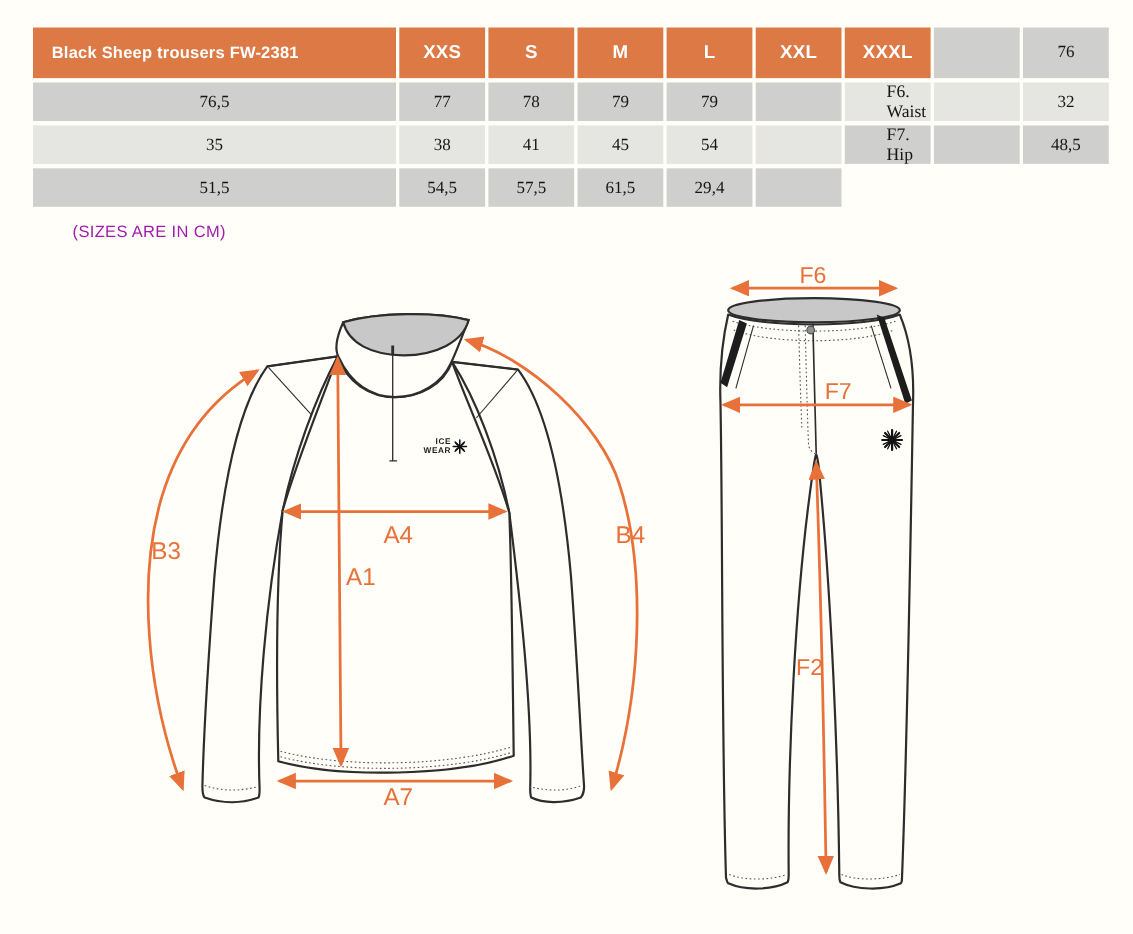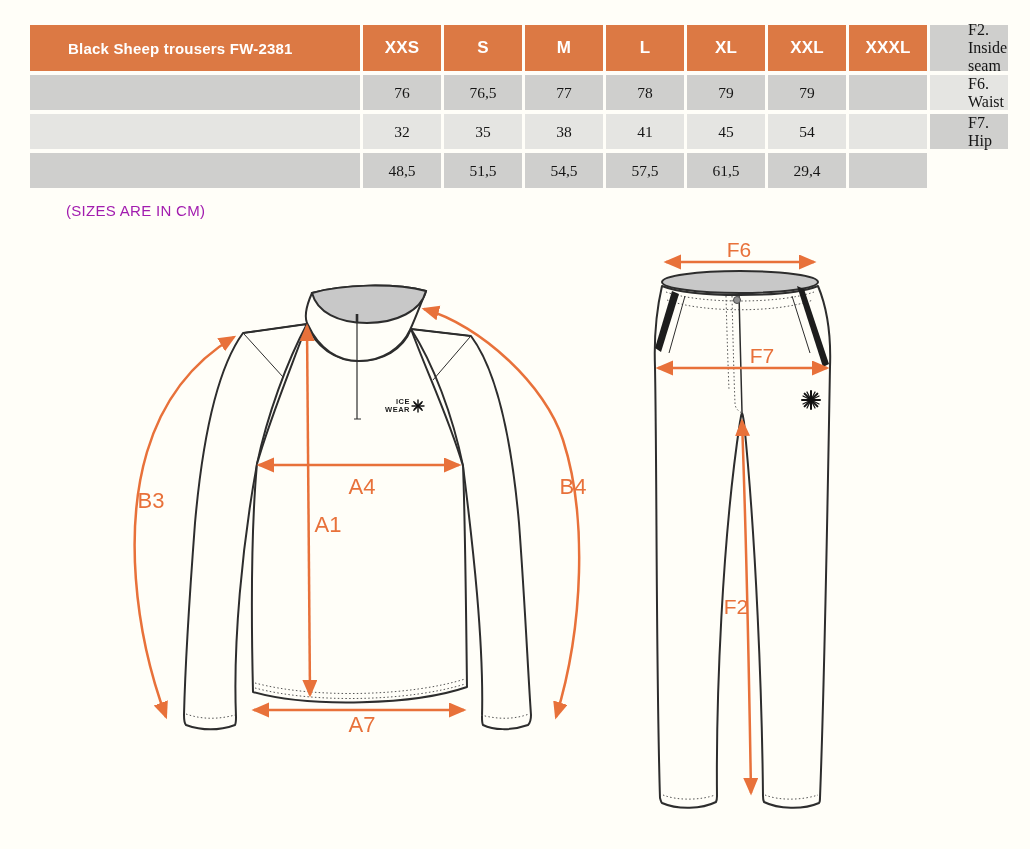--- a/index.html
+++ b/index.html
@@ -13,21 +13,21 @@
     display:grid;
     grid-template-columns:330px repeat(8, 1fr);
     grid-template-rows:46px 35px 35px 35px;
     column-gap:3px; row-gap:4px;
   }
   .cell { display:flex; align-items:center; justify-content:center; }
   .th {
     background:#dc7944; color:#ffffff; font-weight:bold; font-size:17px;
     letter-spacing:.2px;
   }
-  .th-title { justify-content:flex-start; padding-left:38px; font-size:15px; }
+  .th-title { justify-content:flex-start; padding-left:17px; font-size:15px; }
   .td {
     font-family:"Liberation Serif", serif; font-size:15.5px; color:#151515;
   }
   .td-label { justify-content:flex-start; padding-left:38px; font-size:16px; }
   .row-dark  { background:#cfcfcd; }
   .row-light { background:#e5e5e2; }
   
   .sizes-note {
     position:absolute; left:66px; top:202px;
     color:#a21caf; font-size:15px; letter-spacing:.3px;
@@ -46,25 +46,23 @@
 </style>
 </head>
 <body>
 
 <div class="size-table">
   <div class="cell th th-title">Black Sheep trousers FW-2381</div>
   <div class="cell th">XXS</div>
   <div class="cell th">S</div>
   <div class="cell th">M</div>
   <div class="cell th">L</div>
-  <div class="cell th">XL</div>
   <div class="cell th">XXL</div>
   <div class="cell th">XXXL</div>
 
-  <div class="cell td td-label row-dark">F2. Inside seam</div>
   <div class="cell td row-dark"></div>
   <div class="cell td row-dark">76</div>
   <div class="cell td row-dark">76,5</div>
   <div class="cell td row-dark">77</div>
   <div class="cell td row-dark">78</div>
   <div class="cell td row-dark">79</div>
   <div class="cell td row-dark">79</div>
   <div class="cell td row-dark"></div>
 
   <div class="cell td td-label row-light">F6. Waist</div>

